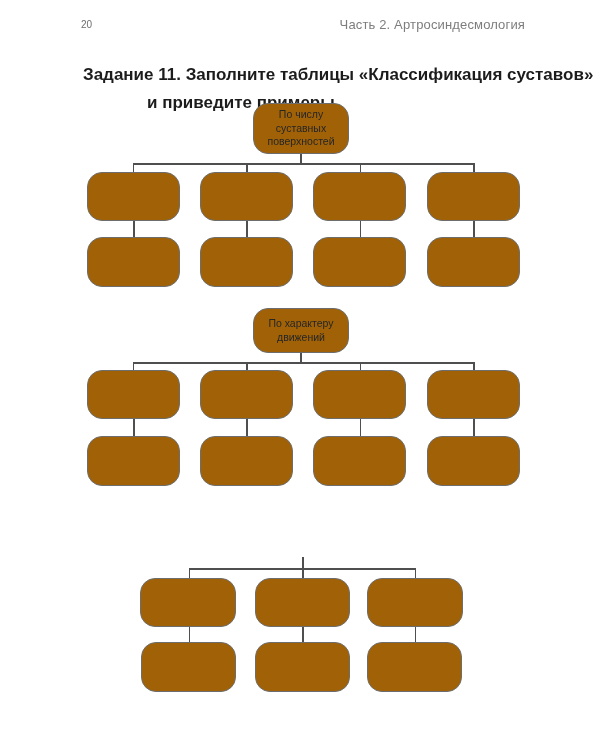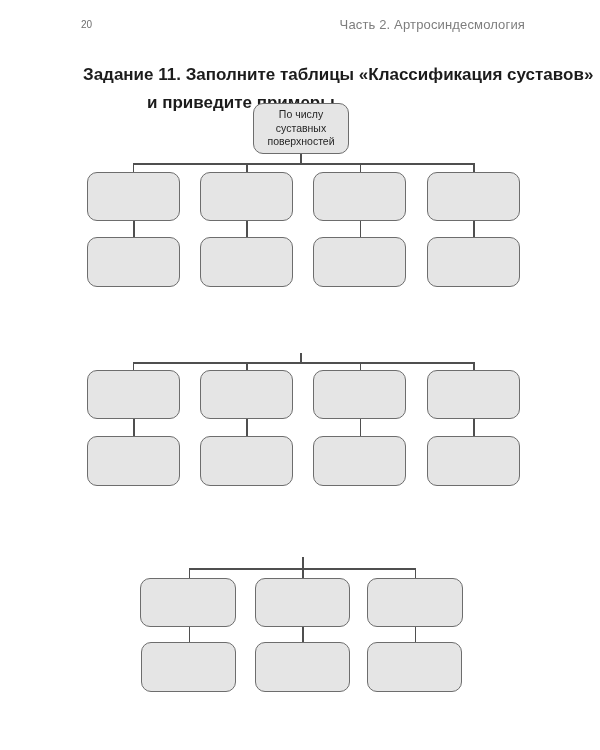--- a/index.html
+++ b/index.html
@@ -24,22 +24,22 @@
   }
   .task {
     position:absolute; left:83px; top:44px;
     width:450px;
     font-size:17px; font-weight:bold; color:#1c1c1c;
     line-height:1.62;
     padding-left:64px; text-indent:-64px;
   }
   .bx {
     position:absolute; box-sizing:border-box;
-    border:1.4px solid #6d6d6d; border-radius:10px;
-    background:#e5e5e5;
+    border:1.4px solid #6d6d6d; border-radius:15px;
+    background:#a16207;
   }
   .rootbx {
     display:flex; align-items:center; justify-content:center;
     text-align:center;
     font-size:10.5px; line-height:1.33; color:#262626;
     white-space:pre-line;
   }
   .ln { position:absolute; background:#4f4f4f; }
 </style>
 </head>
@@ -69,20 +69,22 @@
   <div class="ln" style="left:133px;top:221px;width:1.5px;height:16.5px;"></div>
   <div class="ln" style="left:246px;top:221px;width:1.5px;height:16.5px;"></div>
   <div class="ln" style="left:359.5px;top:221px;width:1.5px;height:16.5px;"></div>
   <div class="ln" style="left:473px;top:221px;width:1.5px;height:16.5px;"></div>
 
   <div class="bx" style="left:87px;top:237px;width:93px;height:50px;"></div>
   <div class="bx" style="left:200px;top:237px;width:93px;height:50px;"></div>
   <div class="bx" style="left:313px;top:237px;width:93px;height:50px;"></div>
   <div class="bx" style="left:427px;top:237px;width:93px;height:50px;"></div>
 
+  <div class="bx rootbx" style="left:253px;top:308px;width:96px;height:45px;">По характеру
+движений</div>
   <div class="ln" style="left:300px;top:353px;width:1.5px;height:9.5px;"></div>
   <div class="ln" style="left:132.5px;top:362px;width:342px;height:1.5px;"></div>
   <div class="ln" style="left:132.5px;top:362px;width:1.5px;height:8.5px;"></div>
   <div class="ln" style="left:246px;top:362px;width:1.5px;height:8.5px;"></div>
   <div class="ln" style="left:359.5px;top:362px;width:1.5px;height:8.5px;"></div>
   <div class="ln" style="left:473px;top:362px;width:1.5px;height:8.5px;"></div>
 
   <div class="bx" style="left:87px;top:370px;width:93px;height:49px;"></div>
   <div class="bx" style="left:200px;top:370px;width:93px;height:49px;"></div>
   <div class="bx" style="left:313px;top:370px;width:93px;height:49px;"></div>

